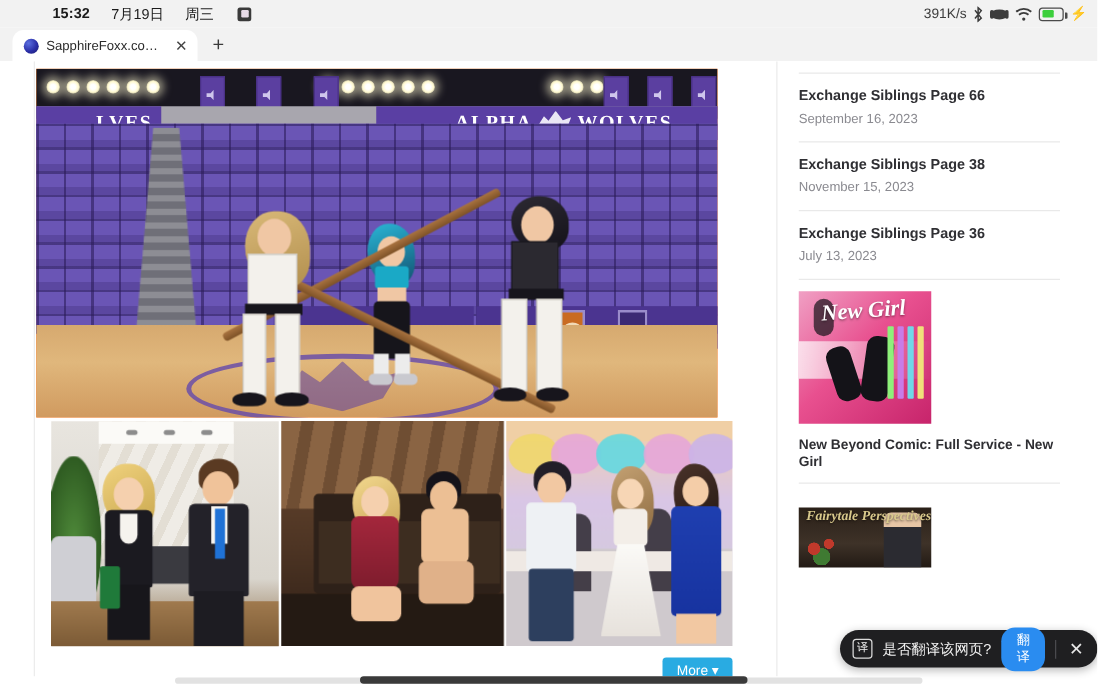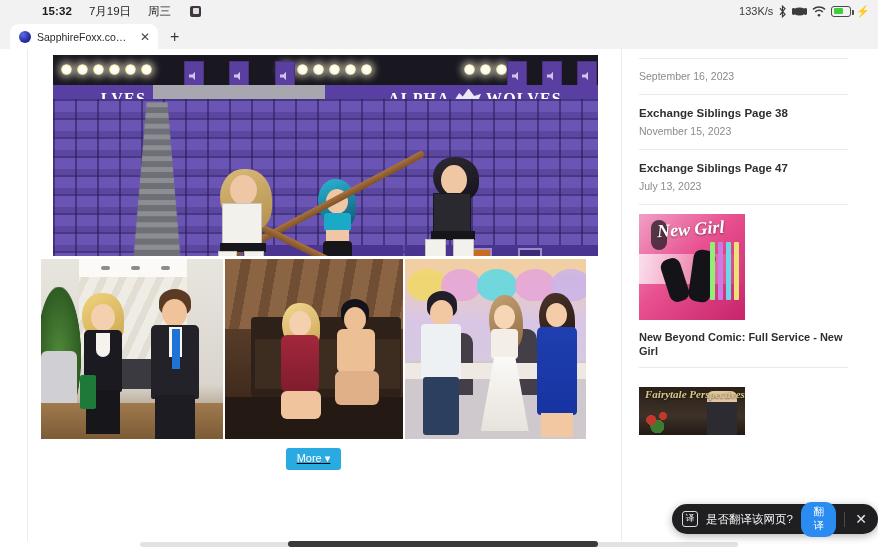--- a/index.html
+++ b/index.html
@@ -107,22 +107,22 @@
   .content {
     flex: 0 0 auto;
     width: 573px;
     padding-top: 6px;
     background: #ffffff;
   }
 
   
   .hero {
     position: relative;
-    width: 545px; height: 201px;
-    margin-left: 25px;
+    width: 545px; height: 279px;
+    margin-left: 1px;
     overflow: hidden;
     background: #f97316;
   }
   .arena-roof {
     position: absolute; left:0; right:0; top:0; height: 40px;
     background: #191720;
   }
   .lights { position: absolute; top: 9px; display: flex; gap: 5px; }
   .lights span {
     width: 11px; height: 11px; border-radius: 50%;
@@ -336,21 +336,21 @@
   .lady3 { position:absolute; left: 126px; top: 36px; width: 52px; height: 140px; }
   .lady3 .hair { position:absolute; left: 8px; top: -2px; width: 36px; height: 54px; background:linear-gradient(150deg,#4a332a,#251812); border-radius:46% 54% 40% 60%; }
   .lady3 .head { position:absolute; left: 15px; top: 8px; width: 21px; height: 24px; border-radius:50%; background:#f4cda8; }
   .lady3 .dress{ position:absolute; left: 6px; top: 32px; width: 40px; height: 88px; background:linear-gradient(to bottom,#1f3fb0,#1733a0); border-radius:5px 5px 4px 4px; }
   .lady3 .legs { position:absolute; left: 10px; top: 118px; width: 32px; height: 24px; background:#f2c8a2; }
   .crowd-sil { position:absolute; background:#3c3740; border-radius: 10px 10px 0 0; opacity:.95; }
 
   
   .morerow {
     margin-left: 13px; width: 545px;
-    display: flex; justify-content: center;
+    display: flex; justify-content: flex-end;
     padding-top: 9px;
     text-decoration: underline;
   }
   .more-btn {
     background: #29abe2; color: #ffffff;
     font-size: 11px; border: none; border-radius: 3px;
     padding: 4px 11px 5px; cursor: pointer;
     font-family: "Liberation Sans", sans-serif;
   }
 
@@ -465,21 +465,21 @@
 <body>
 
 <div class="statusbar">
   <div class="sb-left">
     <span class="sb-clock">15:32</span>
     <span class="sb-date">7月19日</span>
     <span class="sb-week">周三</span>
     <span class="sb-recicon"></span>
   </div>
   <div class="sb-right">
-    <span class="sb-speed">133K/s</span>
+    <span class="sb-speed">391K/s</span>
     <span class="ic ic-bt">
       <svg width="9" height="13" viewBox="0 0 9 13">
           <path d="M2 3.2 L7 9.5 L4.5 11.8 V1.2 L7 3.5 L2 9.8" stroke="#3c3c3c" stroke-width="1.2" fill="none"></path>
         </svg>
     </span>
     <span class="ic ic-vpn">
       <svg width="15" height="11" viewBox="0 0 15 11">
           <ellipse cx="7.5" cy="5.5" rx="7" ry="4" fill="#3c3c3c"></ellipse>
           <rect x="0" y="2" width="3" height="7" rx="1.4" fill="#3c3c3c"></rect>
           <rect x="12" y="2" width="3" height="7" rx="1.4" fill="#3c3c3c"></rect>
@@ -700,28 +700,29 @@
         </button>
       </div>
     </div>
 
     <div class="gutter-mid"></div>
 
     <div class="sidebar">
 
       <ul class="post-list">
         <li class="post">
+          <div class="post-title">Exchange Siblings Page 66</div>
           <div class="post-date">September 16, 2023</div>
         </li>
         <li class="post">
           <div class="post-title">Exchange Siblings Page 38</div>
           <div class="post-date">November 15, 2023</div>
         </li>
         <li class="post">
-          <div class="post-title">Exchange Siblings Page 47</div>
+          <div class="post-title">Exchange Siblings Page 36</div>
           <div class="post-date">July 13, 2023</div>
         </li>
       </ul>
 
 
       <div class="news-item">
         <div class="news-thumb">
           <div class="nt-glow"></div>
           <div class="nt-dancer" style="left:26px; top:44px; width:20px; height:44px; transform:rotate(-18deg);"></div>
           <div class="nt-dancer" style="left:52px; top:36px; width:22px; height:52px; transform:rotate(8deg);"></div>

